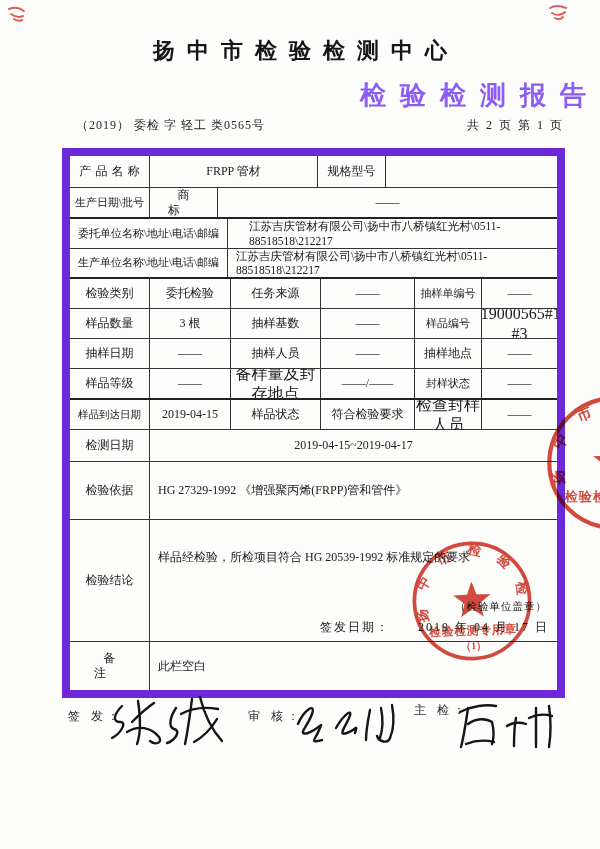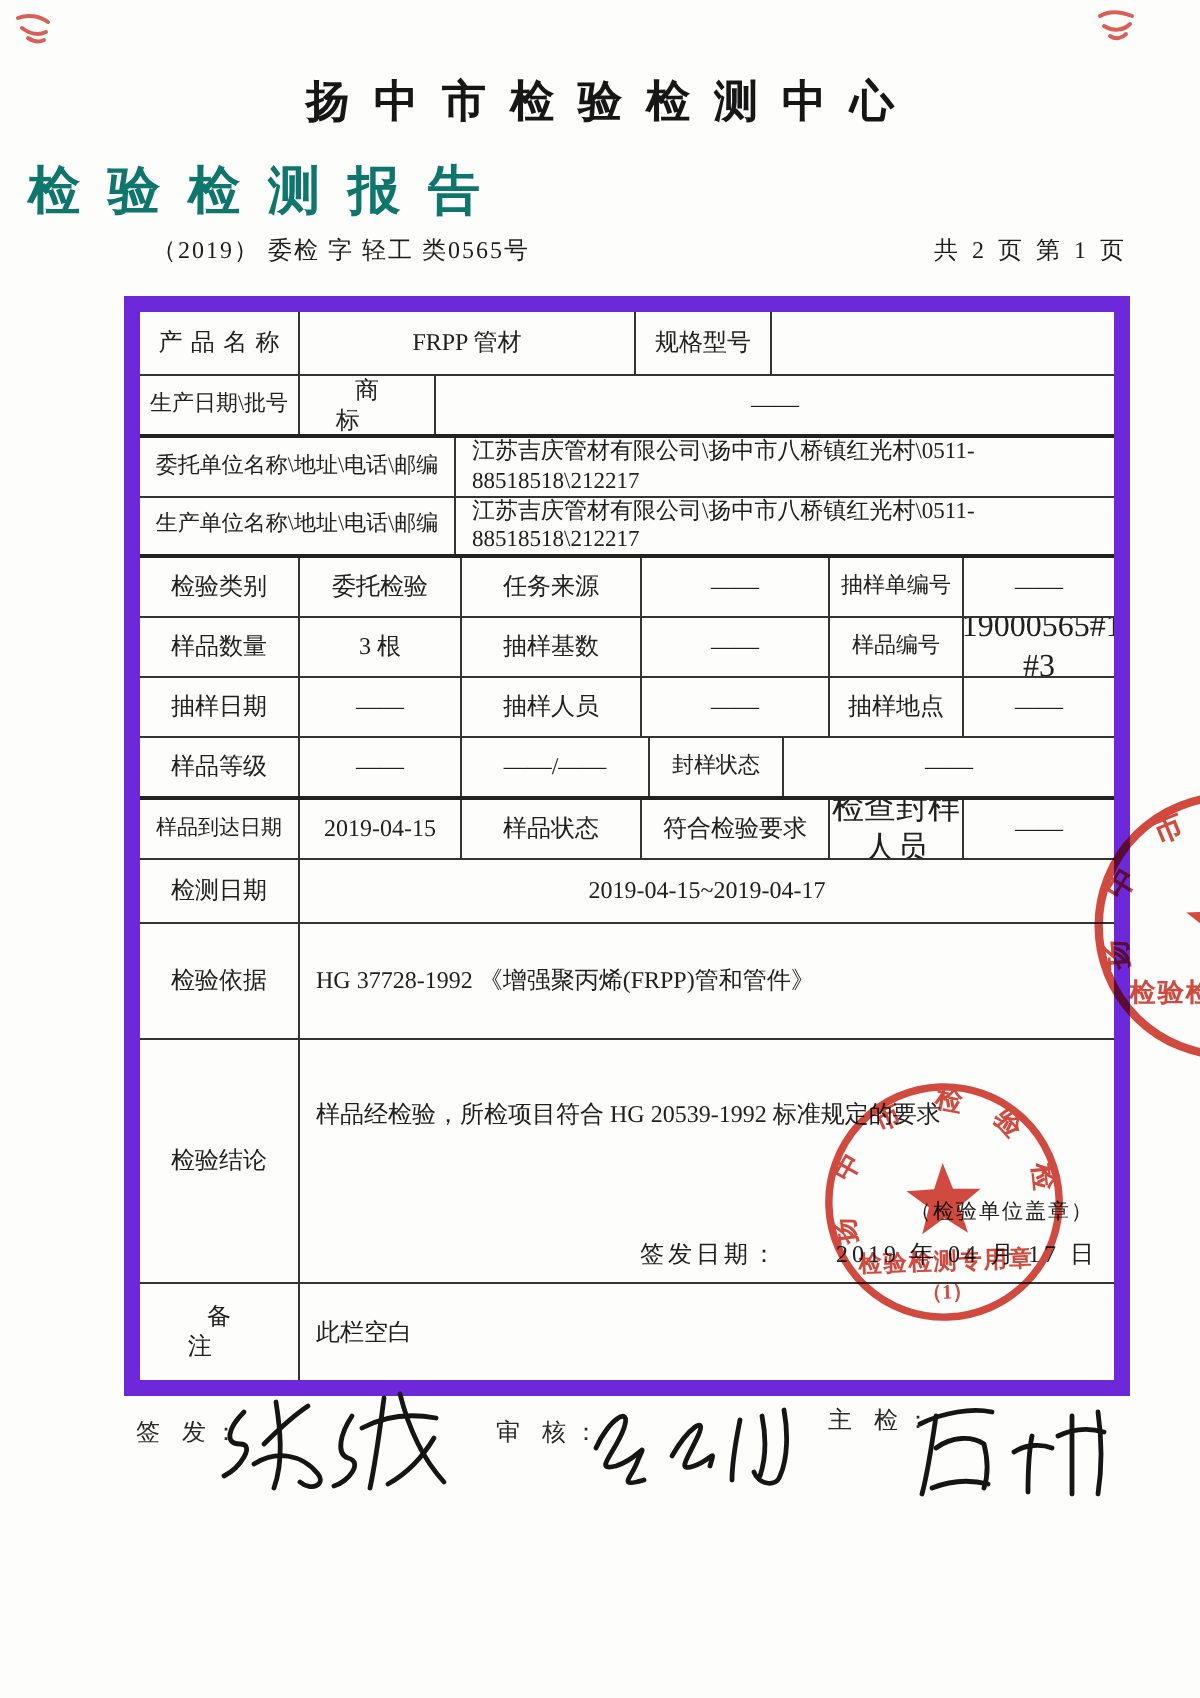--- a/index.html
+++ b/index.html
@@ -7,22 +7,22 @@
     position:relative;width:600px;height:849px;margin:0 auto;
     background:#fdfdfc;overflow:hidden;
     font-family:"Liberation Serif","DejaVu Serif",serif;
     color:#1e1e1e;
   }
   .org-name{
     position:absolute;top:36px;left:0;width:100%;text-align:center;
     font-size:22px;font-weight:bold;letter-spacing:12px;text-indent:12px;color:#161616;
   }
   .report-title{
-    position:absolute;top:78px;left:0;width:100%;text-align:left;
-    font-size:26px;font-weight:bold;letter-spacing:14px;text-indent:14px;color:#0f766e;
+    position:absolute;top:78px;left:0;width:100%;text-align:right;
+    font-size:26px;font-weight:bold;letter-spacing:14px;text-indent:14px;color:#8b5cf6;
   }
   .report-no{position:absolute;top:117px;left:76px;font-size:12px;letter-spacing:1px;}
   .page-info{position:absolute;top:117px;right:36px;font-size:12px;letter-spacing:2px;}
 
   .tbl{
     position:absolute;left:62px;top:148px;width:503px;box-sizing:border-box;
     border:8px solid #6d28d9;background:transparent;
   }
   .tr{display:flex;box-sizing:border-box;border-bottom:1px solid #343434;}
   .tr.thick{border-bottom-width:2px;border-bottom-color:#222;}
@@ -83,21 +83,21 @@
       <div class="td" style="width:68px;">规格型号</div>
       <div class="td" style="flex:1;margin-top:32px;">Φ110×5.7mm</div>
     </div>
 
     <div class="tr thick" style="height:31px;">
       <div class="td f11" style="width:80px;">生产日期\批号</div>
       <div class="td ls2" style="width:68px;">商标</div>
       <div class="td" style="flex:1;">——</div>
     </div>
 
-    <div class="tr" style="height:30px;">
+    <div class="tr" style="height:30px;gap:13px;">
       <div class="td f11" style="width:158px;">委托单位名称\地址\电话\邮编</div>
       <div class="td left f115" style="flex:1;">江苏吉庆管材有限公司\扬中市八桥镇红光村\0511-88518518\212217</div>
     </div>
 
     <div class="tr thick" style="height:30px;">
       <div class="td f11" style="width:158px;">生产单位名称\地址\电话\邮编</div>
       <div class="td left f115" style="flex:1;">江苏吉庆管材有限公司\扬中市八桥镇红光村\0511-88518518\212217</div>
     </div>
 
     <div class="tr" style="height:30px;">
@@ -123,20 +123,21 @@
       <div class="td" style="width:81px;">——</div>
       <div class="td" style="width:90px;">抽样人员</div>
       <div class="td" style="width:94px;">——</div>
       <div class="td" style="width:67px;">抽样地点</div>
       <div class="td" style="flex:1;">——</div>
     </div>
 
     <div class="tr thick" style="height:31px;">
       <div class="td" style="width:80px;">样品等级</div>
       <div class="td" style="width:81px;">——</div>
+      <div class="td f10" style="width:90px;">备样量及封存地点</div>
       <div class="td" style="width:94px;">——/——</div>
       <div class="td f11" style="width:67px;">封样状态</div>
       <div class="td" style="flex:1;">——</div>
     </div>
 
     <div class="tr" style="height:30px;">
       <div class="td f105" style="width:80px;">样品到达日期</div>
       <div class="td" style="width:81px;">2019-04-15</div>
       <div class="td" style="width:90px;">样品状态</div>
       <div class="td" style="width:94px;">符合检验要求</div>
@@ -144,21 +145,21 @@
       <div class="td" style="flex:1;">——</div>
     </div>
 
     <div class="tr" style="height:32px;">
       <div class="td" style="width:80px;">检测日期</div>
       <div class="td" style="flex:1;">2019-04-15~2019-04-17</div>
     </div>
 
     <div class="tr" style="height:58px;">
       <div class="td" style="width:80px;text-align:right;">检验依据</div>
-      <div class="td left" style="flex:1;">HG 37728-1992 《增强聚丙烯(FRPP)管和管件》</div>
+      <div class="td left" style="flex:1;">HG 27329-1992 《增强聚丙烯(FRPP)管和管件》</div>
     </div>
 
     <div class="tr" style="height:122px;">
       <div class="td" style="width:80px;">检验结论</div>
       <div class="td concl-cell" style="flex:1;">
         <p class="concl-text">样品经检验，所检项目符合 HG 20539-1992 标准规定的要求</p>
         <span class="seal-hint">（检验单位盖章）</span>
         <span class="issue-line"><span>签发日期：</span><span class="gap"></span><span>2019 年 04 月 17 日</span></span>
       </div>
     </div>

